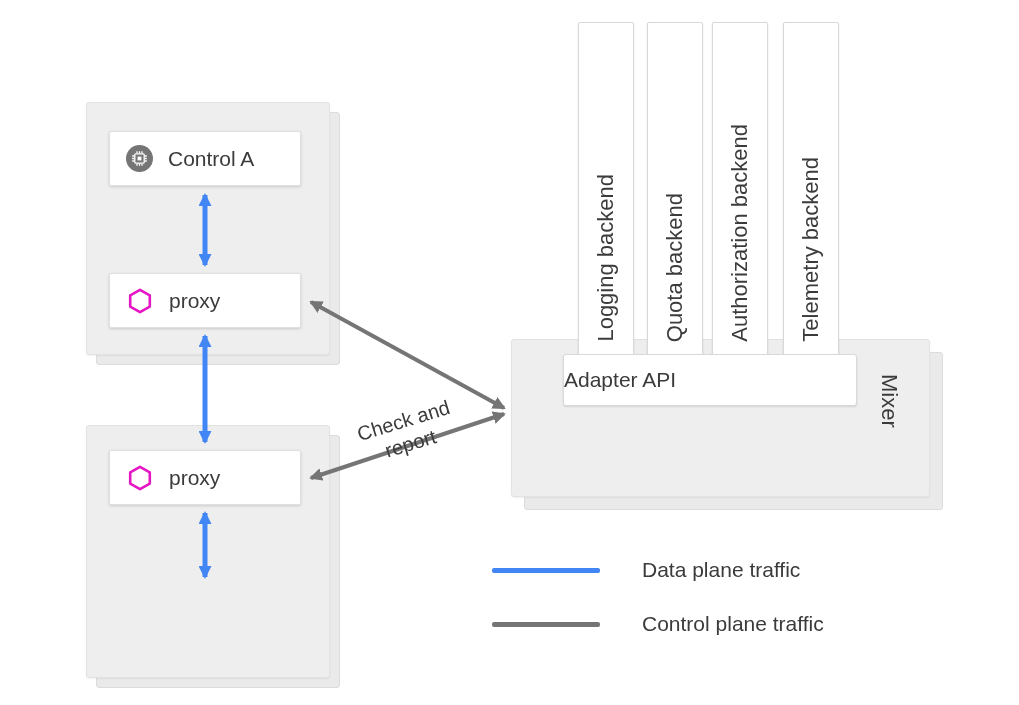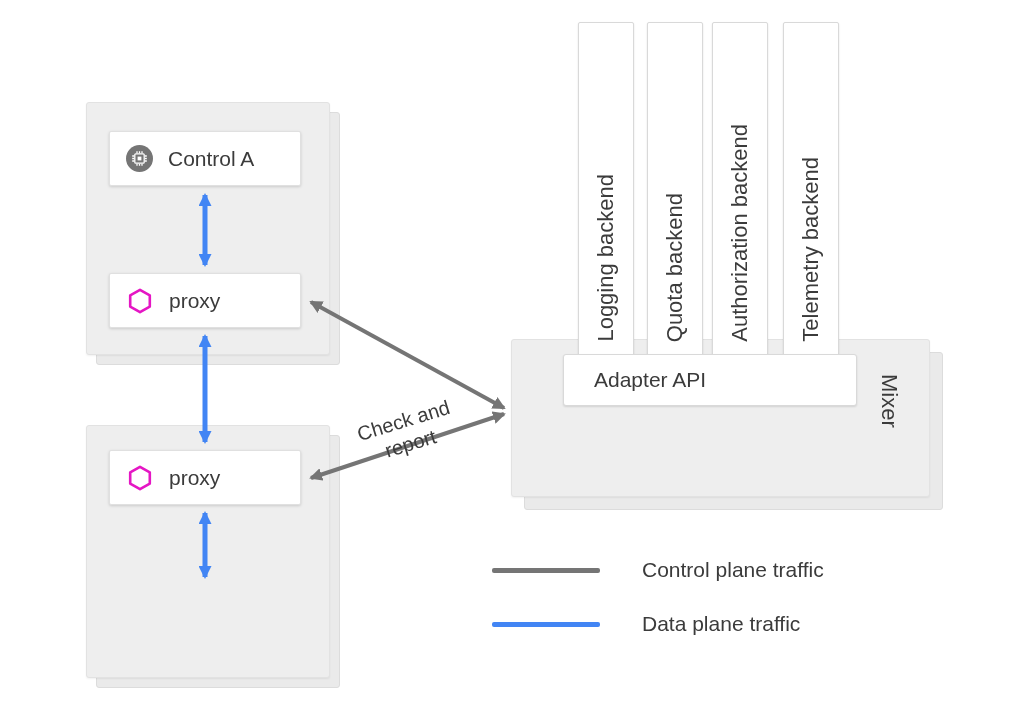--- a/index.html
+++ b/index.html
@@ -25,21 +25,21 @@
   .backend{position:absolute;top:22px;width:56px;height:345px;background:#fff;
     border:1px solid #d9d9d9;border-radius:2px;box-shadow:0 1px 2px rgba(0,0,0,.12);
     display:flex;justify-content:center;align-items:flex-end;padding-bottom:24px;
     box-sizing:border-box;z-index:2;}
   .backend-label{writing-mode:vertical-rl;transform:rotate(180deg);font-size:22px;
     white-space:nowrap;color:#3b3b3b;}
 
   
   .adapter{position:absolute;left:563px;top:354px;width:294px;height:52px;background:#fff;
     border:1px solid #d9d9d9;border-radius:3px;box-shadow:0 1px 2px rgba(0,0,0,.12);
-    display:flex;align-items:center;padding-left:30px;box-sizing:border-box;font-size:21px;z-index:3;}
+    display:flex;align-items:center;box-sizing:border-box;font-size:21px;z-index:3;}
 
   .mixer-label{position:absolute;left:876px;top:374px;writing-mode:vertical-rl;
     font-size:22px;color:#3b3b3b;z-index:3;}
 
   
   .check-label{position:absolute;left:341px;top:408px;width:132px;transform:rotate(-17deg);
     font-size:20px;line-height:1.2;text-align:center;z-index:6;}
 
   
   .legend{position:absolute;left:492px;top:556px;display:flex;flex-direction:column;gap:26px;}
@@ -140,22 +140,22 @@
     <line class="gray-arrow" x1="311" y1="478" x2="504" y2="414" marker-start="url(#ag)" marker-end="url(#ag)"></line>
   </svg>
 
   <div class="check-label">
     <div>Check and</div>
     <div>report</div>
   </div>
 
   <div class="legend">
     <div class="legend-item">
+      <span class="legend-line blue"></span>
+      <span>Data plane traffic</span>
+    </div>
+    <div class="legend-item">
       <span class="legend-line gray"></span>
       <span>Control plane traffic</span>
-    </div>
-    <div class="legend-item">
-      <span class="legend-line blue"></span>
-      <span>Data plane traffic</span>
     </div>
   </div>
 
 </div>
 
 </body></html>

